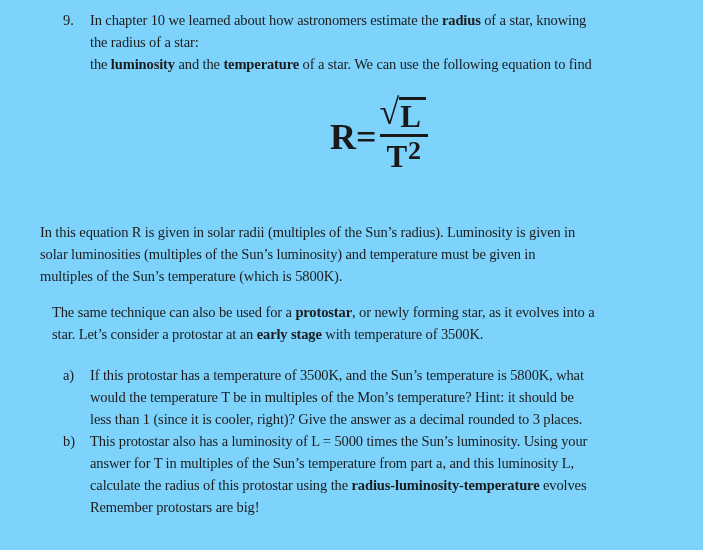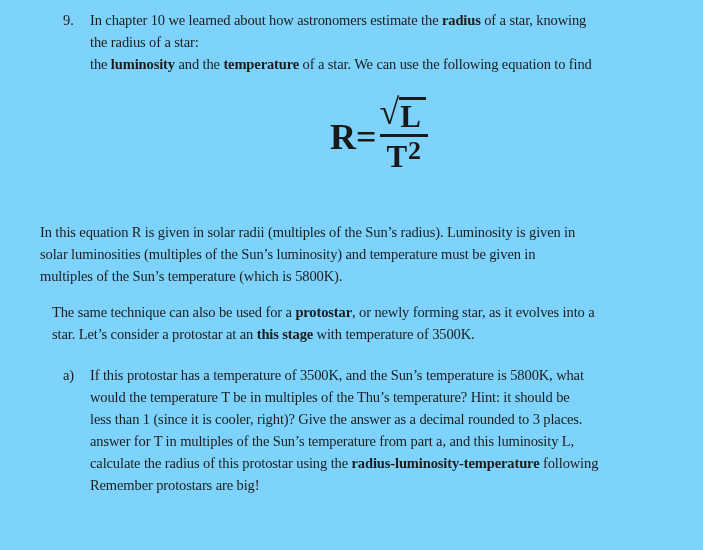--- a/index.html
+++ b/index.html
@@ -120,33 +120,36 @@
     <div class="line"><span>In this equation R is given in solar radii (multiples of the Sun’s radius). Luminosity is given in</span></div>
     <div class="line"><span>solar luminosities (multiples of the Sun’s luminosity) and temperature must be given in</span></div>
     <div class="line"><span>multiples of the Sun’s temperature (which is 5800K).</span></div>
   </div>
 
   <div class="block" style="top:301px; left:40px;margin-left:12px;">
     <div class="line">
       <span>The same technique can also be used for a </span><span class="b">protostar</span><span>, or newly forming star, as it evolves into a</span>
     </div>
     <div class="line">
-      <span>star. Let’s consider a protostar at an </span><span class="b">this stage</span><span> with temperature of 3500K.</span>
+      <span>star. Let’s consider a protostar at an </span><span class="b">early stage</span><span> with temperature of 3500K.</span>
     </div>
   </div>
 
   <div class="block" style="top:364px; left:63px;">
     <div class="line">
       <span class="marker">a)</span><span>If this protostar has a temperature of 3500K, and the Sun’s temperature is 5800K, what</span>
     </div>
-    <div class="line indent"><span>would the temperature T be in multiples of the Thu’s temperature? Hint: it should be</span></div>
+    <div class="line indent"><span>would the temperature T be in multiples of the Mon’s temperature? Hint: it should be</span></div>
     <div class="line indent"><span>less than 1 (since it is cooler, right)? Give the answer as a decimal rounded to 3 places.</span></div>
   </div>
 
   <div class="block" style="top:430px; left:63px;">
+    <div class="line">
+      <span class="marker">b)</span><span>This protostar also has a luminosity of L = 5000 times the Sun’s luminosity. Using your</span>
+    </div>
     <div class="line indent"><span>answer for T in multiples of the Sun’s temperature from part a, and this luminosity L,</span></div>
     <div class="line indent">
-      <span>calculate the radius of this protostar using the </span><span class="b">radius-luminosity-temperature</span><span> following</span>
+      <span>calculate the radius of this protostar using the </span><span class="b">radius-luminosity-temperature</span><span> evolves</span>
     </div>
     <div class="line indent"><span>Remember protostars are big!</span></div>
   </div>
 
 </div>
 
 </body></html>

